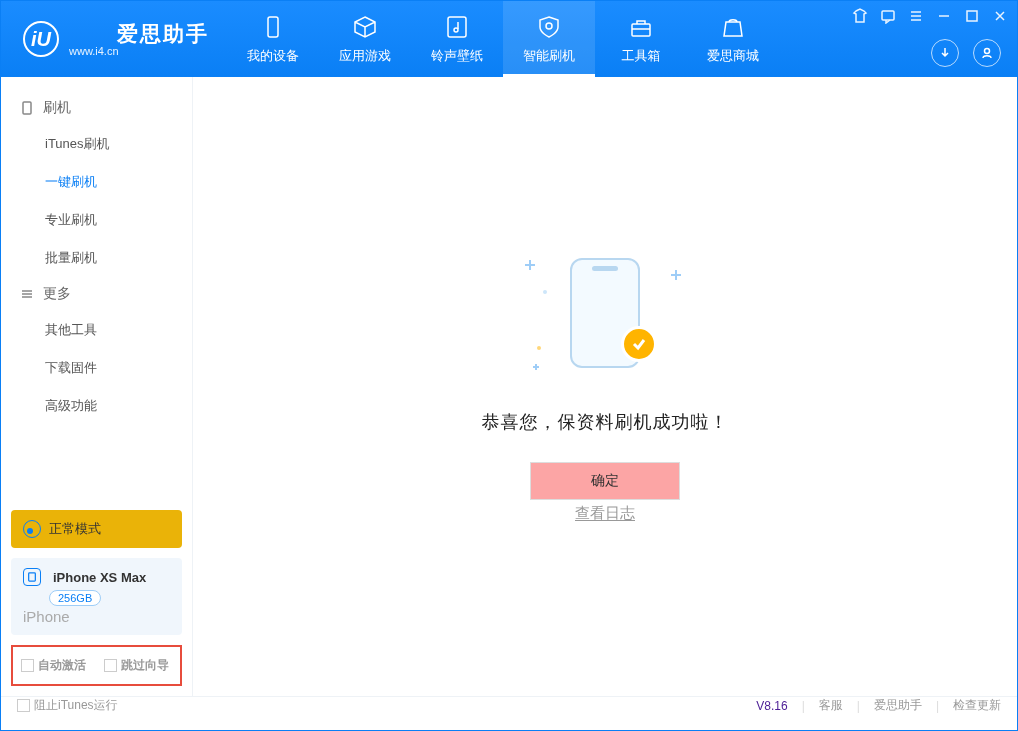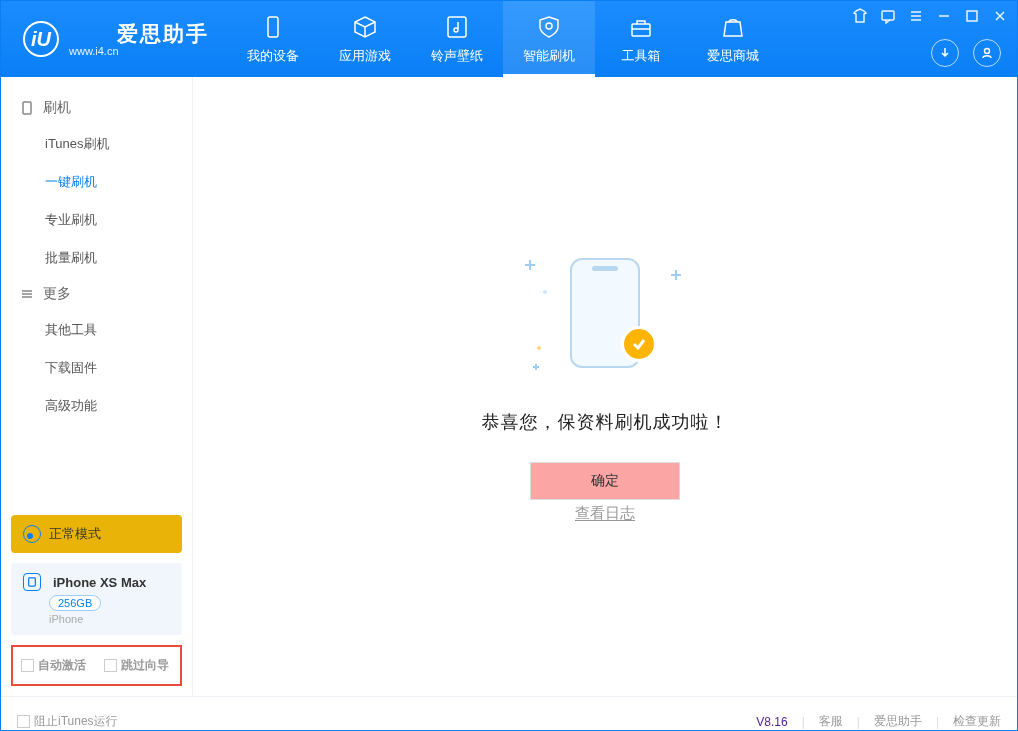--- a/index.html
+++ b/index.html
@@ -33,21 +33,21 @@
 .sb-item.active { color: #0a7ff5; }
 .sb-bottom { padding: 10px; display: flex; flex-direction: column; gap: 10px; }
 .mode-card { background: #eab308; border-radius: 4px; padding: 10px 12px; display: flex; align-items: center; gap: 8px; font-size: 13px; color: #333; }
 .mode-dot { width: 18px; height: 18px; border: 1.5px solid #0a7ff5; border-radius: 50%; position: relative; }
 .mode-dot::after { content:""; position:absolute; width:6px; height:6px; background:#0a7ff5; border-radius:50%; left:3px; bottom:3px; }
 .device-card { background: #f0f6fc; border-radius: 4px; padding: 10px 12px; }
 .dc-row { display: flex; align-items: center; gap: 12px; }
 .dc-icon { width: 18px; height: 18px; border: 1.5px solid #0a7ff5; border-radius: 4px; display:flex; align-items:center; justify-content:center; }
 .dc-name { font-size: 13px; font-weight: bold; color: #333; }
 .dc-badge { display: inline-block; margin-top: 4px; margin-left: 26px; font-size: 11px; color: #0a7ff5; border: 1px solid #9ecdf7; border-radius: 10px; padding: 1px 8px; background:#fff; }
-.dc-sub { margin-left: 26px; margin-top: 2px; font-size: 11px; color: #aaa; }
+.dc-sub { margin-top: 2px; font-size: 15px; color: #aaa; }
 .red-box { border: 2px solid #e74c3c; padding: 10px 8px; display: flex; gap: 18px; align-items: center; font-weight: bold; }
 .cb { display: flex; align-items: center; gap: 4px; font-size: 12px; color: #999; cursor: pointer; }
 .cb-box { width: 13px; height: 13px; border: 1px solid #ccc; background:#fff; }
 .main { flex: 1; position: relative; display: flex; flex-direction: column; align-items: center; justify-content: center; }
 .illus { position: relative; width: 160px; height: 130px; margin-bottom: 30px; }
 .phone { position: absolute; left: 50%; top: 8px; transform: translateX(-50%); width: 70px; height: 110px; border: 2.5px solid #b8d7f0; border-radius: 12px; background: #f3faff; }
 .phone::before { content:""; position:absolute; top:6px; left:50%; transform:translateX(-50%); width:26px; height:5px; background:#b8d7f0; border-radius:3px; }
 .check { position: absolute; right: 28px; bottom: 18px; width: 36px; height: 36px; background: #ffb400; border-radius: 50%; display:flex; align-items:center; justify-content:center; border: 3px solid #fff; }
 .check svg { width: 18px; height: 18px; stroke: #fff; stroke-width: 3; fill: none; }
 .spark { position: absolute; width: 10px; height: 10px; }
@@ -57,21 +57,21 @@
 .spark.s1 { left: 0; top: 10px; }
 .spark.s2 { right: 4px; top: 20px; }
 .spark.s3 { left: 8px; bottom: 10px; width:6px; height:6px; }
 .spark.s3::before { width:6px; height:1.5px; top:2px; } .spark.s3::after { width:1.5px; height:6px; left:2px; }
 .dot { position:absolute; width:4px; height:4px; background:#cde6fa; border-radius:50%; }
 .dot.d1 { left: 18px; top: 40px; }
 .dot.d2 { left: 12px; bottom: 30px; background:#ffd77a; }
 .success-msg { font-size: 18px; color: #222; margin-bottom: 28px; letter-spacing: 1px; }
 .ok-btn { width: 150px; height: 38px; border: 1px solid #ddd; background: #fca5a5; font-size: 14px; color: #333; cursor: pointer; margin-bottom: 4px; }
 .log-link { font-size: 15px; color: #999; cursor: pointer; text-decoration: underline; text-underline-offset: 2px; }
-.statusbar { height: 34px; border-top: 1px solid #eef2f6; display: flex; align-items: flex-end; padding: 0 16px; font-size: 12px; color: #999; gap: 1px; }
+.statusbar { height: 34px; border-top: 1px solid #eef2f6; display: flex; align-items: flex-start; padding: 0 16px; font-size: 12px; color: #999; gap: 1px; }
 .statusbar .right { margin-left: auto; display: flex; gap: 14px; align-items: center; }
 .sb-sep { color: #ddd; }
 .sb-link { cursor: pointer; }
 .ver { color:#4c1d95; }
 </style>
 </head>
 <body>
 
 <div class="window">
 

